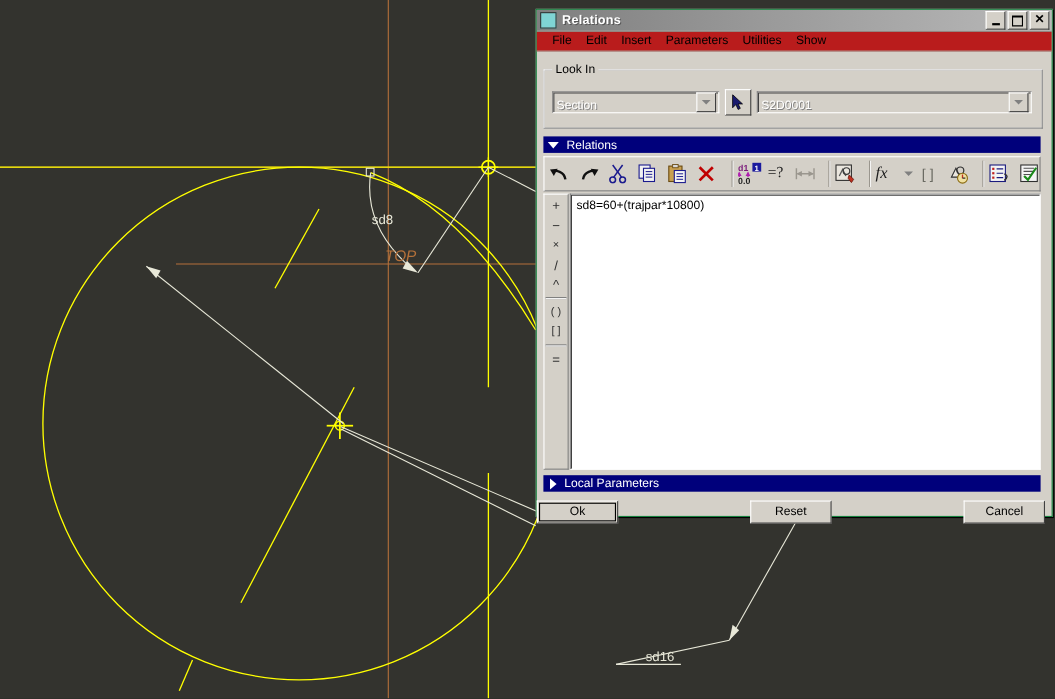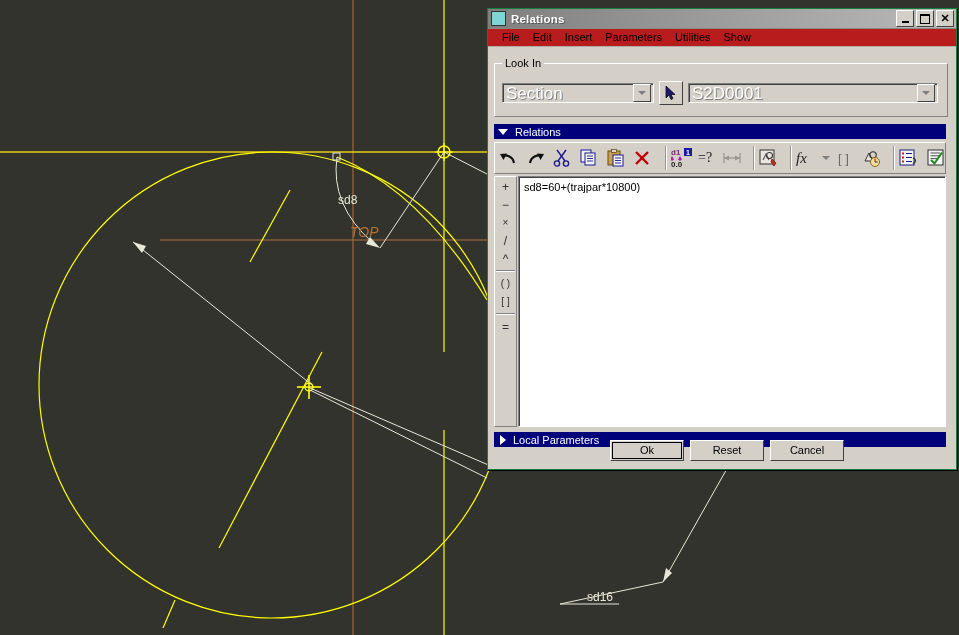--- a/index.html
+++ b/index.html
@@ -130,25 +130,25 @@
     align-items: center;
   }
   .combo {
     height: 20px;
     background: #d4d0c8;
     border: 1px solid #808080;
     border-right-color: #ffffff;
     border-bottom-color: #ffffff;
     box-shadow: inset 1px 1px 0 #404040, inset -1px -1px 0 #d4d0c8;
     display: flex;
-    align-items: flex-start;
+    align-items: flex-end;
     padding-left: 3px;
     color: #ffffff;
     text-shadow: 1px 1px 0 #808080;
-    font-size: 17px;
+    font-size: 11px;
     box-sizing: border-box;
   }
   .combo .cval { flex: 1; white-space: nowrap; overflow: hidden; }
   .combo-arrow {
     width: 16px; height: 16px;
     margin-right: 2px;
     background: #d4d0c8;
     border-top: 1px solid #ffffff;
     border-left: 1px solid #ffffff;
     border-right: 1px solid #404040;
@@ -282,30 +282,29 @@
     font-family: "Liberation Sans", sans-serif;
     font-size: 11px;
     color: #000;
     overflow: hidden;
     white-space: pre;
   }
 
   
   .btn-row {
     position: absolute;
-    left: 0; top: 426px;
+    left: 0; top: 441px;
     width: 468px;
     height: 30px;
     display: flex;
-    justify-content: center;
+    justify-content: space-between;
     align-items: center;
     padding-right: 6px;
     box-sizing: border-box;
     gap: 6px;
-    padding-left: 16px;
   }
   .dlg-btn {
     width: 74px; height: 21px;
     background: #d4d0c8;
     border-top: 1px solid #ffffff;
     border-left: 1px solid #ffffff;
     border-right: 1px solid #404040;
     border-bottom: 1px solid #404040;
     font-size: 11px;
     color: #000;

